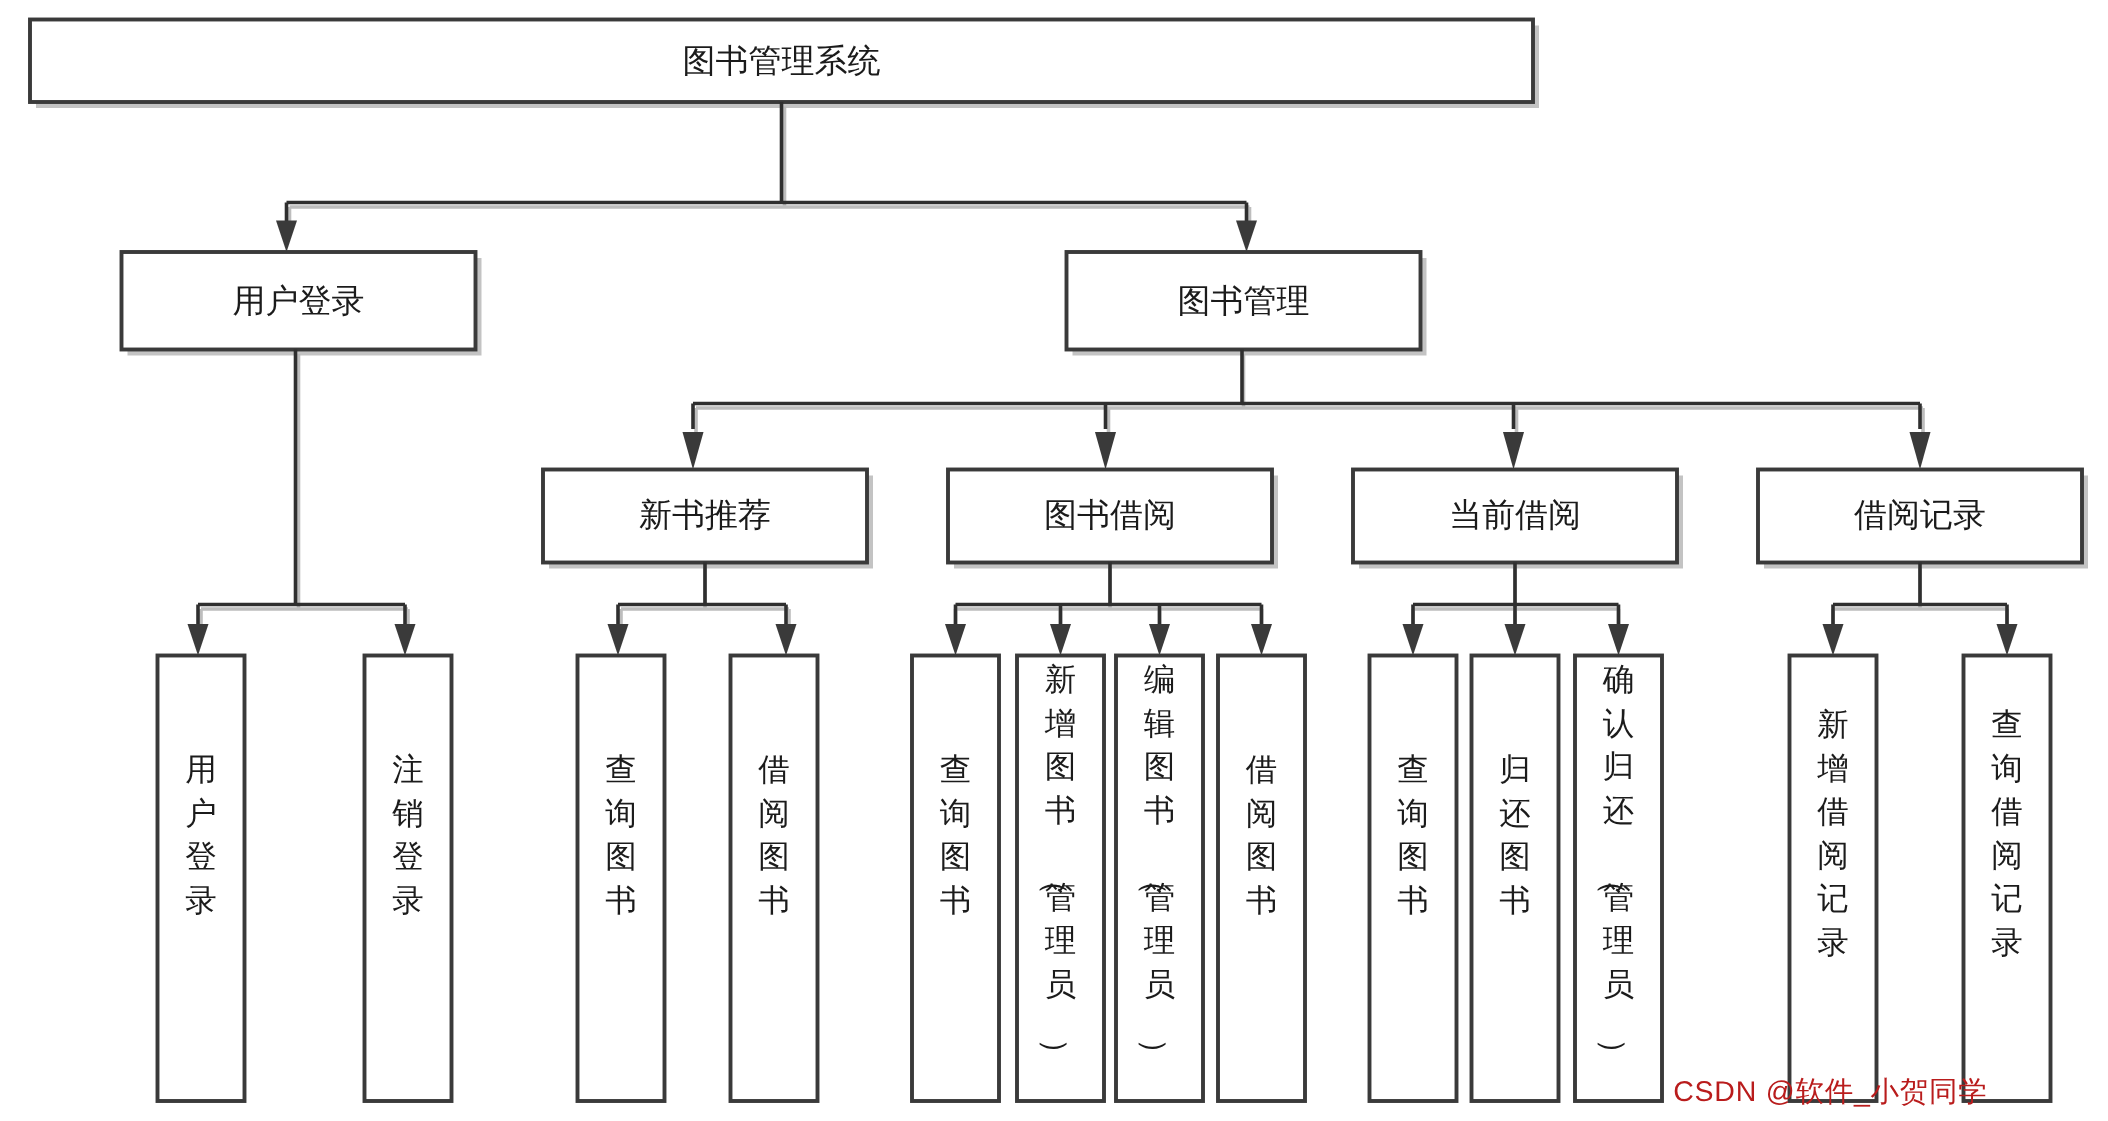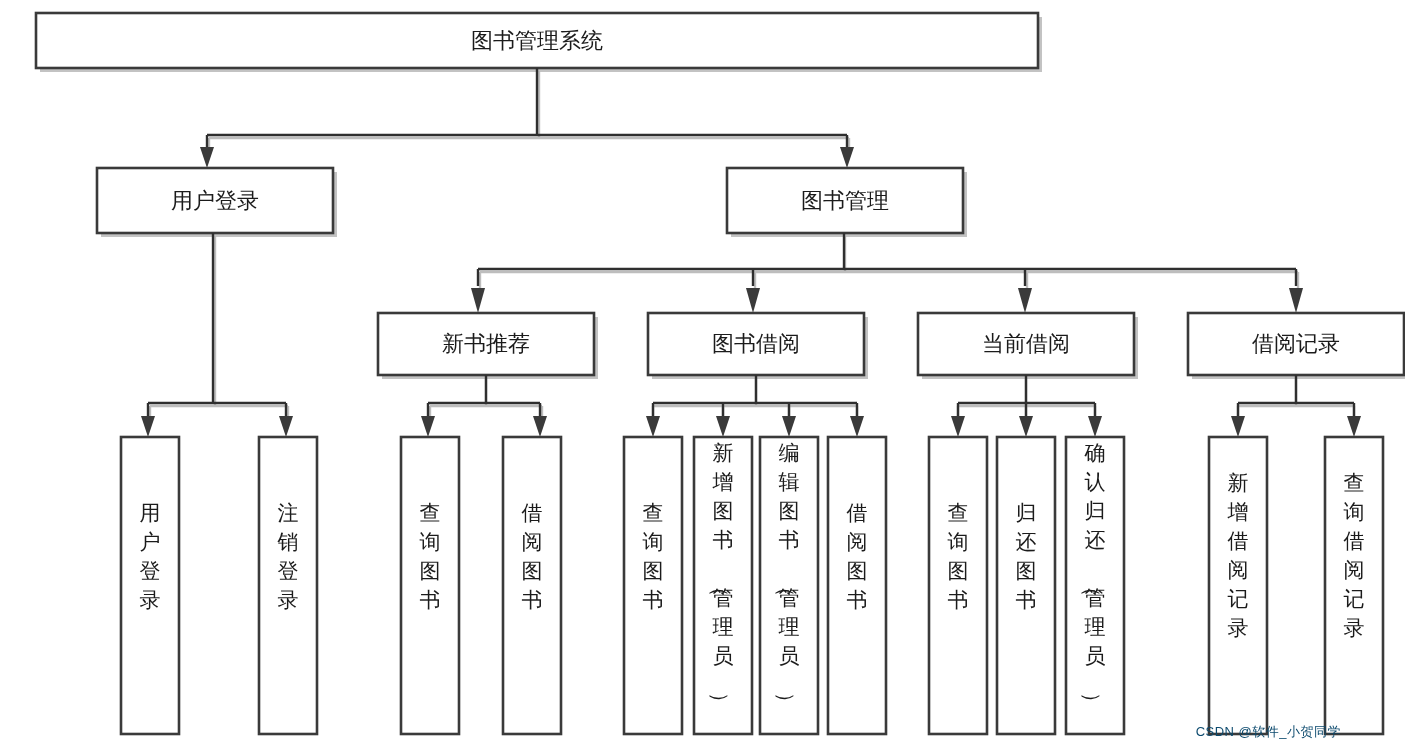--- a/index.html
+++ b/index.html
@@ -9,21 +9,21 @@
   }
   body {
     width: 1405px;
     height: 747px;
     overflow: hidden;
     font-family: "Liberation Sans", "DejaVu Sans", sans-serif;
     position: relative;
   }
   #diagram-root {
     position: absolute;
-    left: 16px;
+    left: 0;
     top: 0;
     width: 1339px;
     height: 747px;
   }
   svg.diagram {
     display: block;
     width: 1405px;
     height: 747px;
   }
   .node-rect {
@@ -62,22 +62,22 @@
     font-family: "Liberation Sans", "DejaVu Sans", sans-serif;
     font-size: 21px;
     fill: #1b1b1b;
     text-anchor: middle;
   }
   .watermark {
     position: absolute;
     right: 14px;
     bottom: 6px;
     font-family: "Liberation Sans", "DejaVu Sans", sans-serif;
-    font-size: 13px;
-    color: #0c4a6e;
+    font-size: 19px;
+    color: #b91c1c;
     letter-spacing: 0.5px;
     white-space: nowrap;
     user-select: none;
     margin-top: 43px;
   }
 </style>
 </head>
 <body>
 
 <div id="diagram-root">

